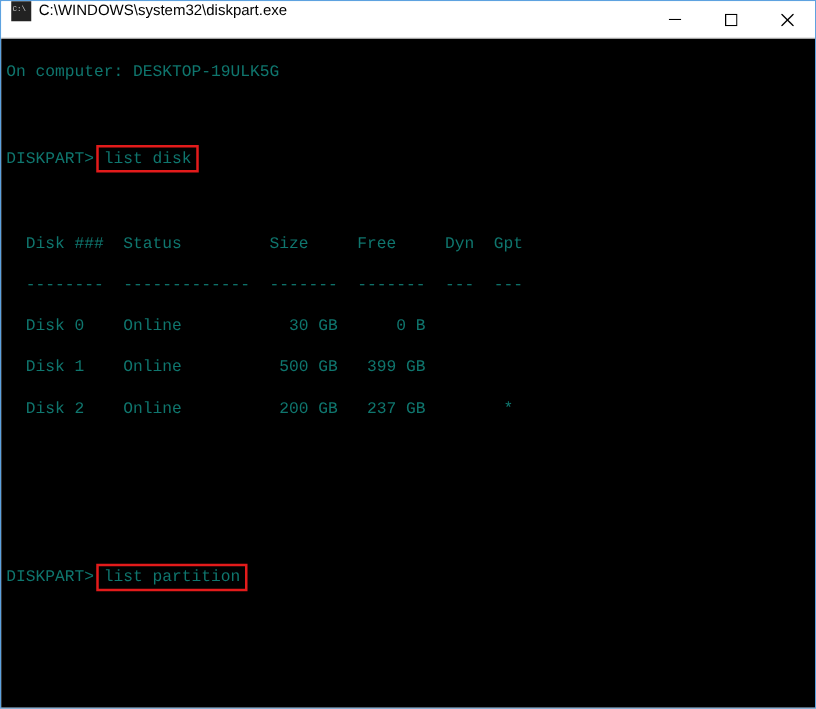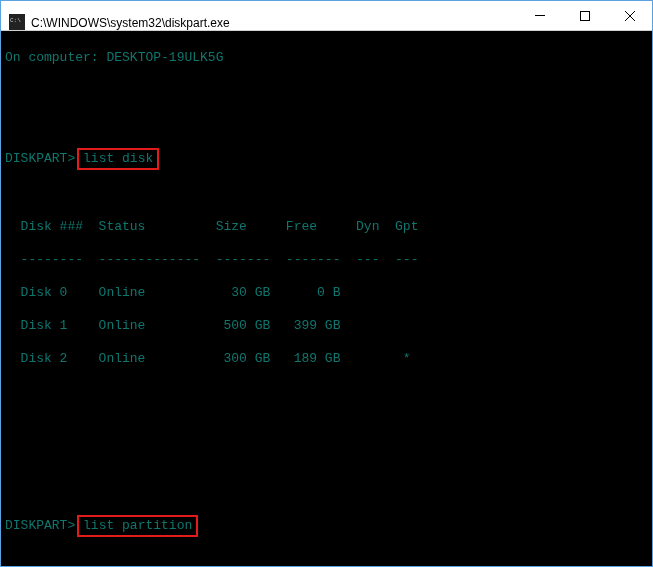--- a/index.html
+++ b/index.html
@@ -13,21 +13,21 @@
       width: 653px;
       height: 567px;
       border: 1px solid #5da2e0;
       display: flex;
       flex-direction: column;
     }
     .titlebar {
       height: 30px;
       background: #fff;
       display: flex;
-      align-items: flex-end;
+      align-items: flex-start;
       border-bottom: 1px solid #d0d0d0;
       padding-left: 8px;
     }
     .titlebar-icon {
       width: 16px;
       height: 16px;
       margin-right: 6px;
       background: #222;
       position: relative;
     }
@@ -68,21 +68,20 @@
       line-height: 16.5px;
       white-space: pre;
       overflow: hidden;
     }
     .highlight {
       border: 2px solid #e31b1b;
       padding: 0 4px;
       display: inline-block;
       margin-left: -6px;
       line-height: 18px;
-      margin-top: 32px;
     }
     .row { display: block; }
   </style>
 </head>
 <body>
 
 <div class="window">
   <div class="titlebar">
     <div class="titlebar-icon"></div>
     <div class="titlebar-text">C:\WINDOWS\system32\diskpart.exe</div>
@@ -108,21 +107,21 @@
 
   <div class="terminal">
 <span class="row"><span>On computer: </span><span>DESKTOP-19ULK5G</span></span>
 <span class="row"> </span>
 <span class="row"><span>DISKPART&gt;</span> <span class="highlight">list disk</span></span>
 <span class="row"> </span>
 <span class="row">  Disk ###  Status         Size     Free     Dyn  Gpt</span>
 <span class="row">  --------  -------------  -------  -------  ---  ---</span>
 <span class="row">  Disk 0    Online           30 GB      0 B</span>
 <span class="row">  Disk 1    Online          500 GB   399 GB</span>
-<span class="row">  Disk 2    Online          300 GB   189 GB        *</span>
+<span class="row">  Disk 2    Online          200 GB   237 GB        *</span>
 <span class="row"> </span>
 <span class="row"> </span>
 <span class="row"> </span>
 <span class="row"><span>DISKPART&gt;</span> <span class="highlight">list partition</span></span>
 <span class="row"> </span>
 
 
 
 
 

